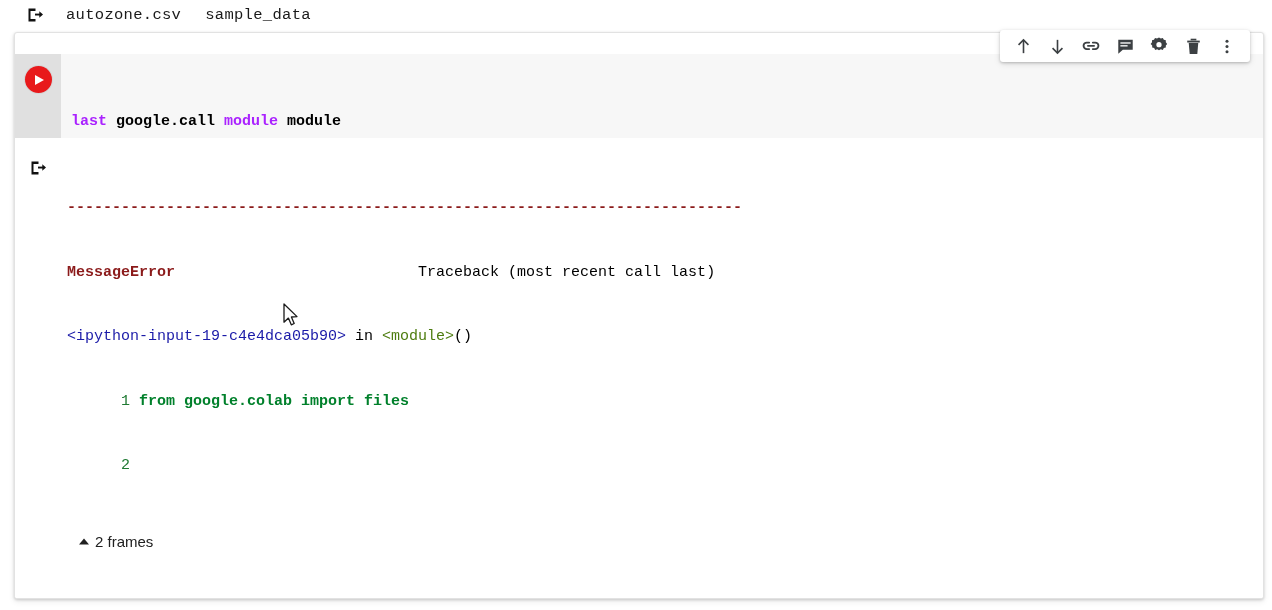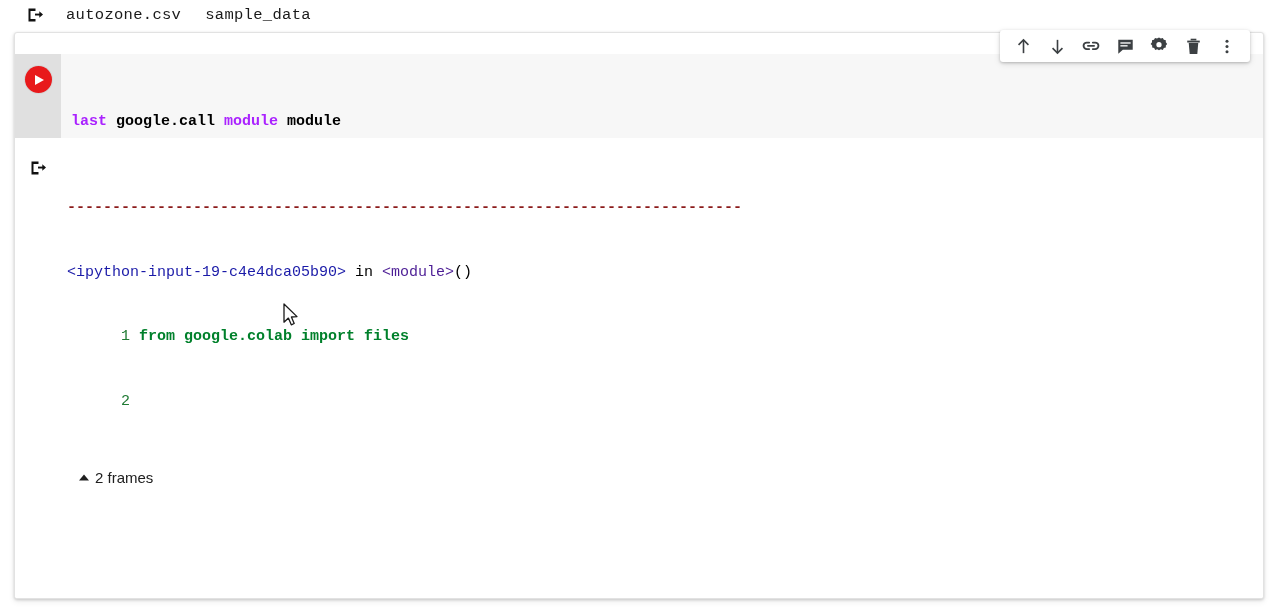--- a/index.html
+++ b/index.html
@@ -159,21 +159,21 @@
     line-height: 21.5px;
     white-space: pre;
     color: #000000;
     padding-left: 6px;
   }
   .tb-text .row { height: 21.5px; white-space: pre; }
 
   .c-maroon   { color: #8b1a1a; font-weight: 700; }
   .c-black    { color: #000000; }
   .c-link     { color: #1a1aa8; cursor: pointer; }
-  .c-lightblue{ color: #4c1d95; margin-top: 26px; }
+  .c-lightblue{ color: #4d7c0f; margin-top: 26px; }
   .c-lineno   { color: #1f7a33; }
   .c-green    { color: #00802b; font-weight: 700; }
   .c-dashes   { color: #8b1a1a; font-weight: 700; letter-spacing: 0px;}
 
   
   .frames-divider {
     position: relative;
     height: 26px;
     margin: 9px 0 6px 6px;
     display: flex;
@@ -297,20 +297,21 @@
             <rect x="9" y="7.6" width="5.4" height="1.9" fill="#111"></rect>
             <path d="M13.3 5.3 L17 8.55 L13.3 11.8 Z" fill="#111"></path>
           </svg>
         </span>
       </div>
 
       <div class="out-body">
 
         <div class="tb-text">
           <div class="row"><span class="c-dashes">---------------------------------------------------------------------------</span></div>
+          <div class="row"><span class="c-maroon">MessageError</span><span class="c-black" style="white-space:pre">                           </span><span class="c-black">Traceback (most recent call last)</span></div>
           <div class="row"><span class="c-link">&lt;ipython-input-19-c4e4dca05b90&gt;</span><span class="c-black"> in </span><span class="c-lightblue">&lt;module&gt;</span><span class="c-black">()</span></div>
           <div class="row"><span class="c-lineno">      </span><span class="c-lineno">1</span><span class="c-green"> from google.colab import files</span></div>
           <div class="row"><span class="c-lineno">      </span><span class="c-lineno">2</span><span class="c-green"></span></div>
         </div>
 
         <div class="frames-divider">
 
           <div class="fd-mid">
             <span class="fd-chev">
               <svg width="12" height="7" viewBox="0 0 12 7">

